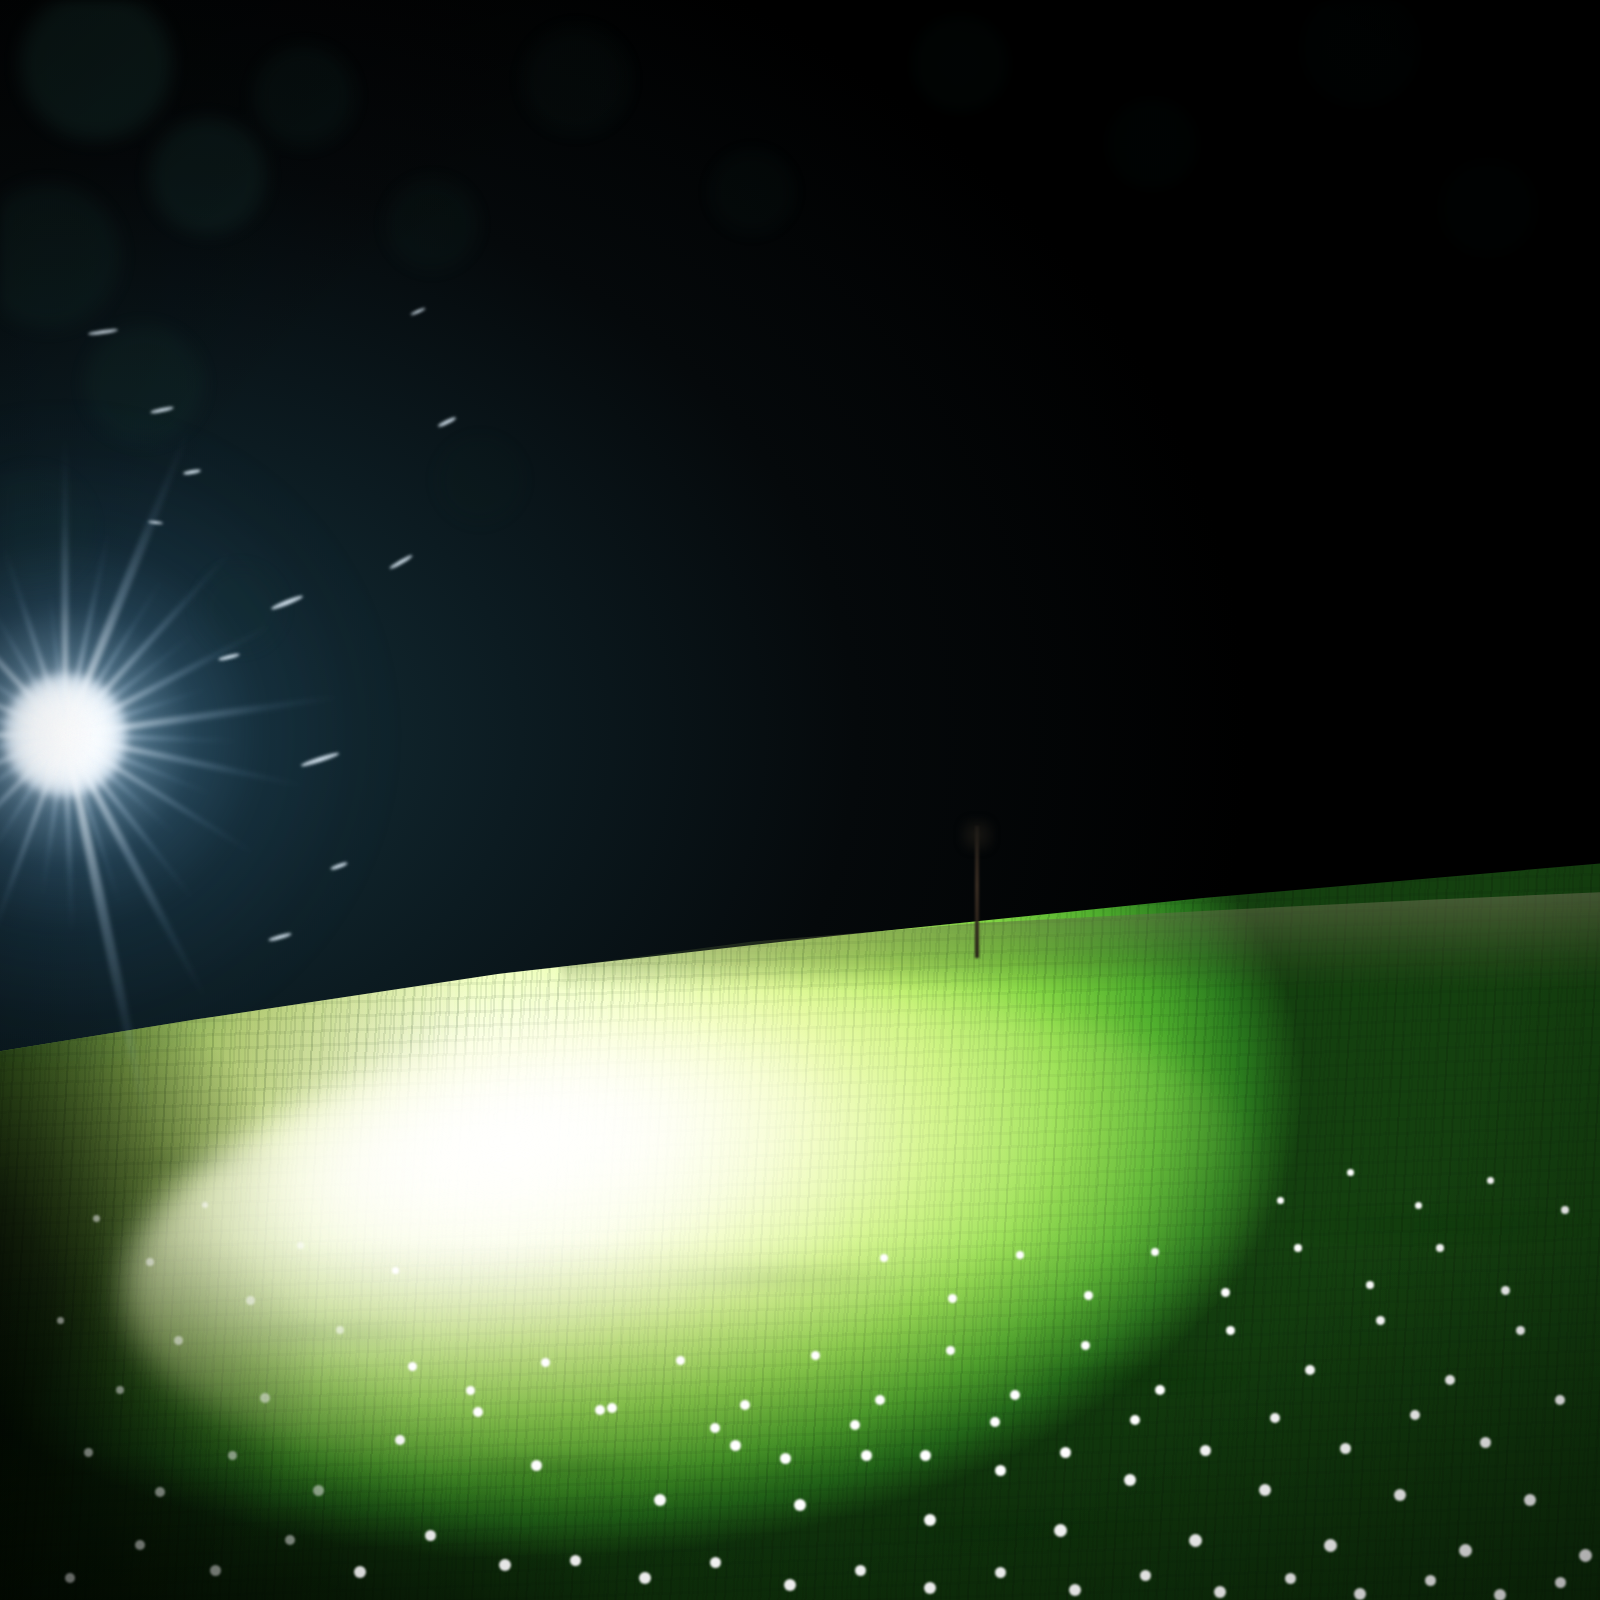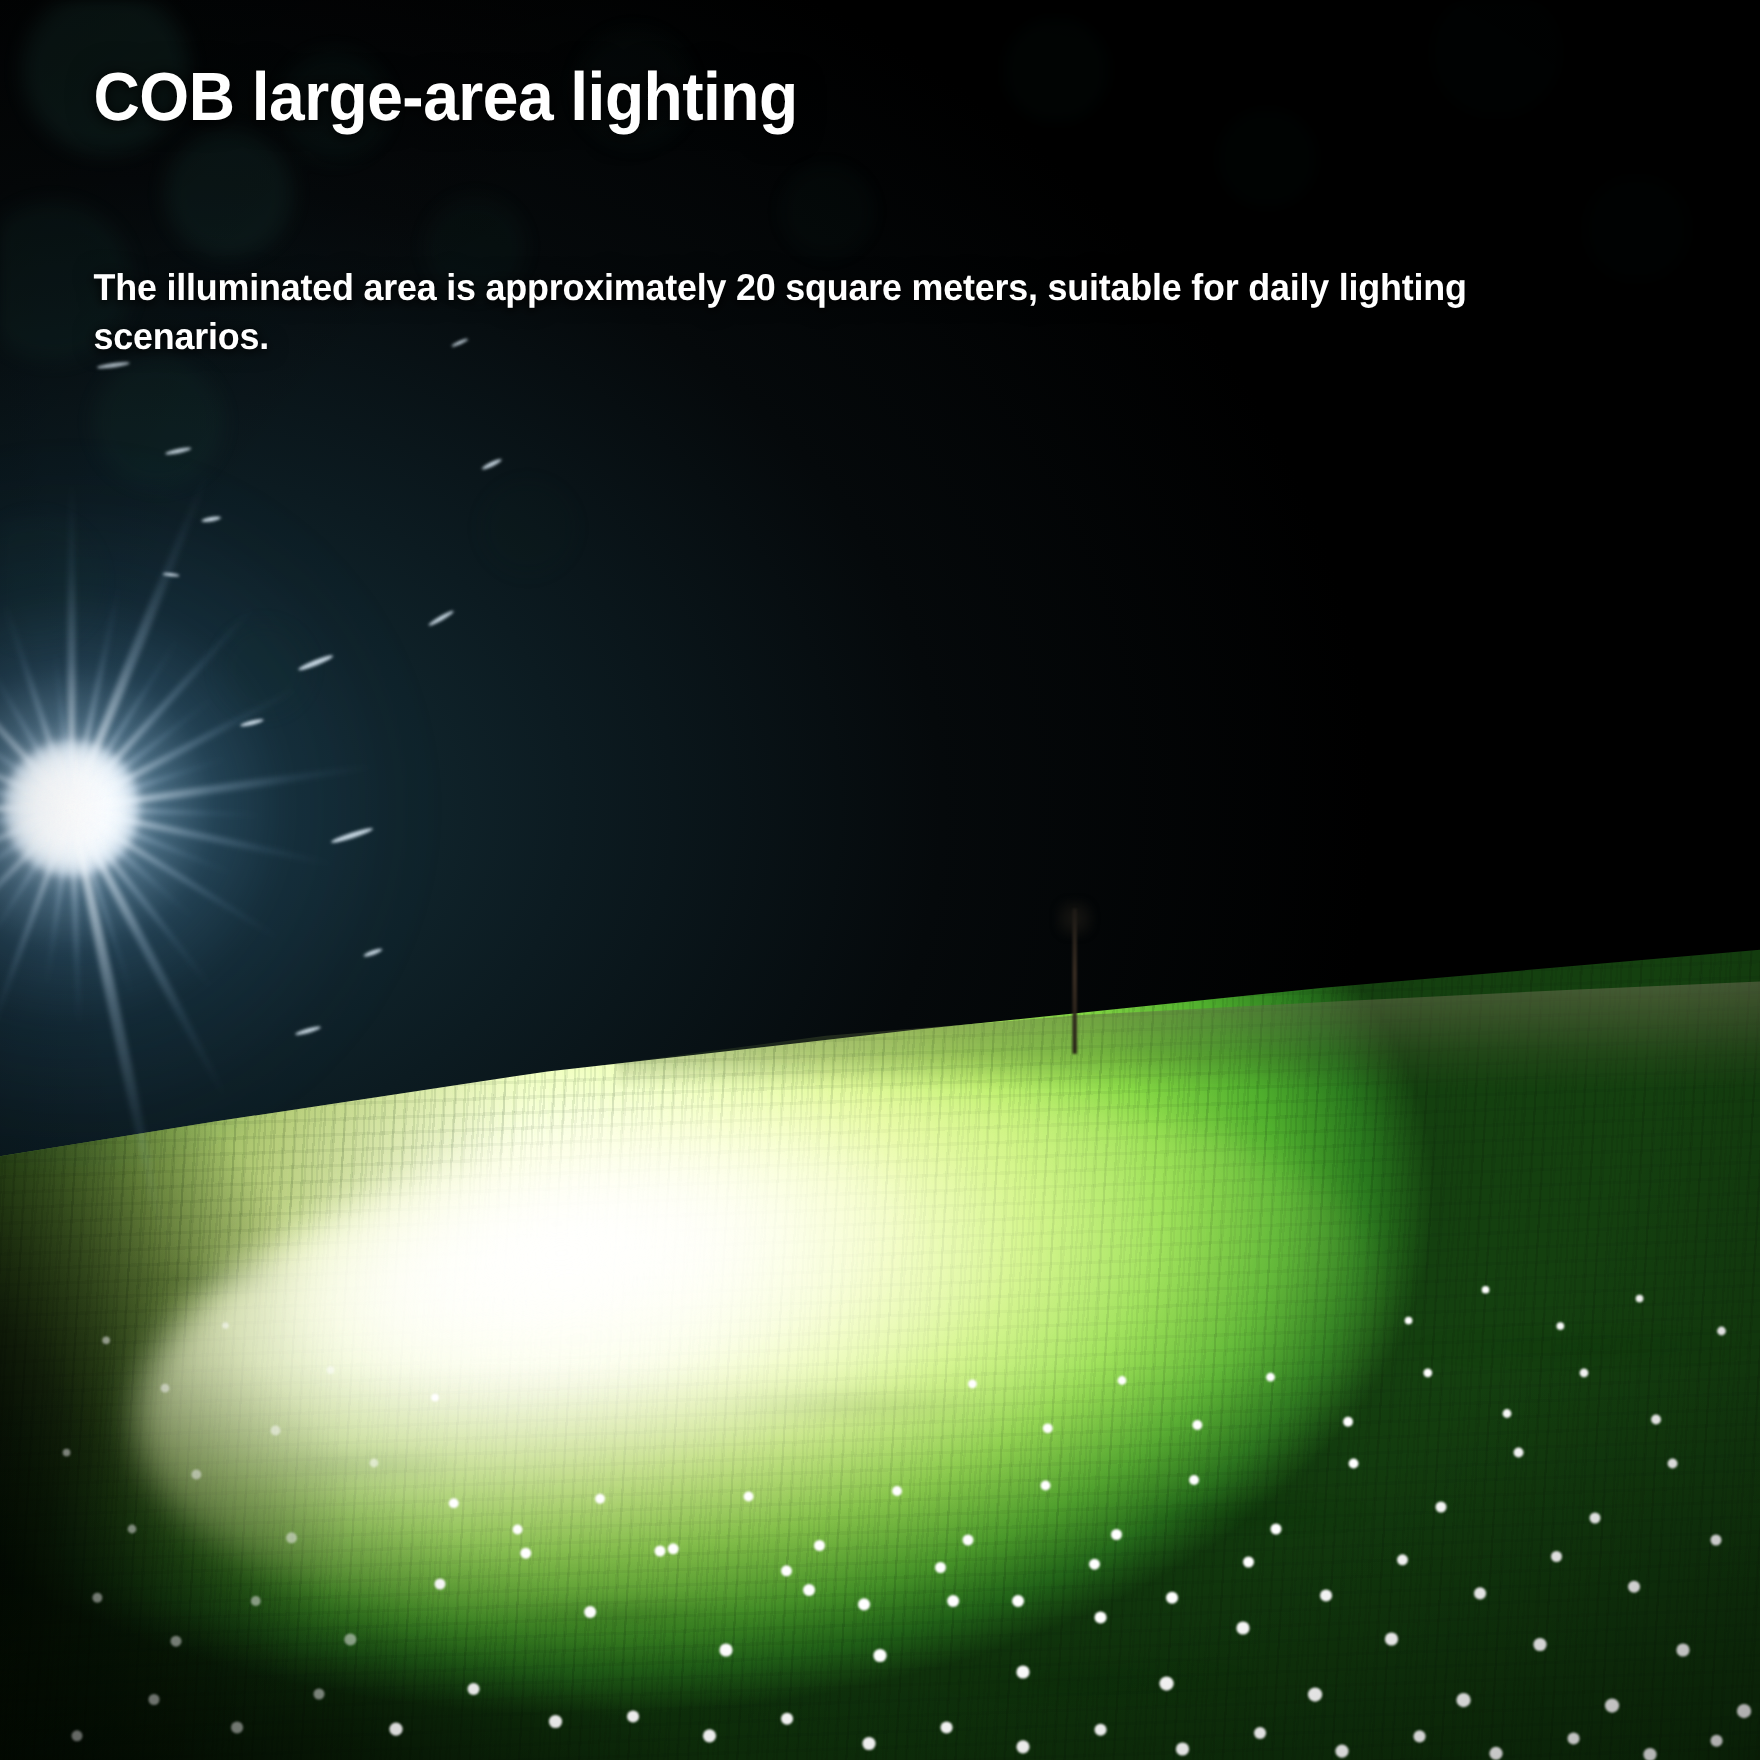--- a/index.html
+++ b/index.html
@@ -375,18 +375,14 @@
       <div class="streak" style="left: 437px; top: 420px; width: 20px; height: 4px; transform: rotate(-26deg);"></div>
       <div class="streak" style="left: 150px; top: 408px; width: 24px; height: 4px; transform: rotate(-12deg);"></div>
       <div class="streak" style="left: 330px; top: 864px; width: 18px; height: 4px; transform: rotate(-20deg);"></div>
       <div class="streak" style="left: 268px; top: 935px; width: 24px; height: 4px; transform: rotate(-16deg);"></div>
       <div class="streak" style="left: 88px; top: 330px; width: 30px; height: 4px; transform: rotate(-8deg);"></div>
       <div class="streak" style="left: 410px; top: 310px; width: 16px; height: 3px; transform: rotate(-24deg);"></div>
     </div>
 
   <div class="vignette"></div>
 
-  <div class="text-block">
-    <h1 class="headline">COB large-area lighting</h1>
-    <p class="subhead">The illuminated area is approximately 20 square meters, suitable for daily lighting scenarios.</p>
-  </div>
 
 </div>
 
 </body></html>

